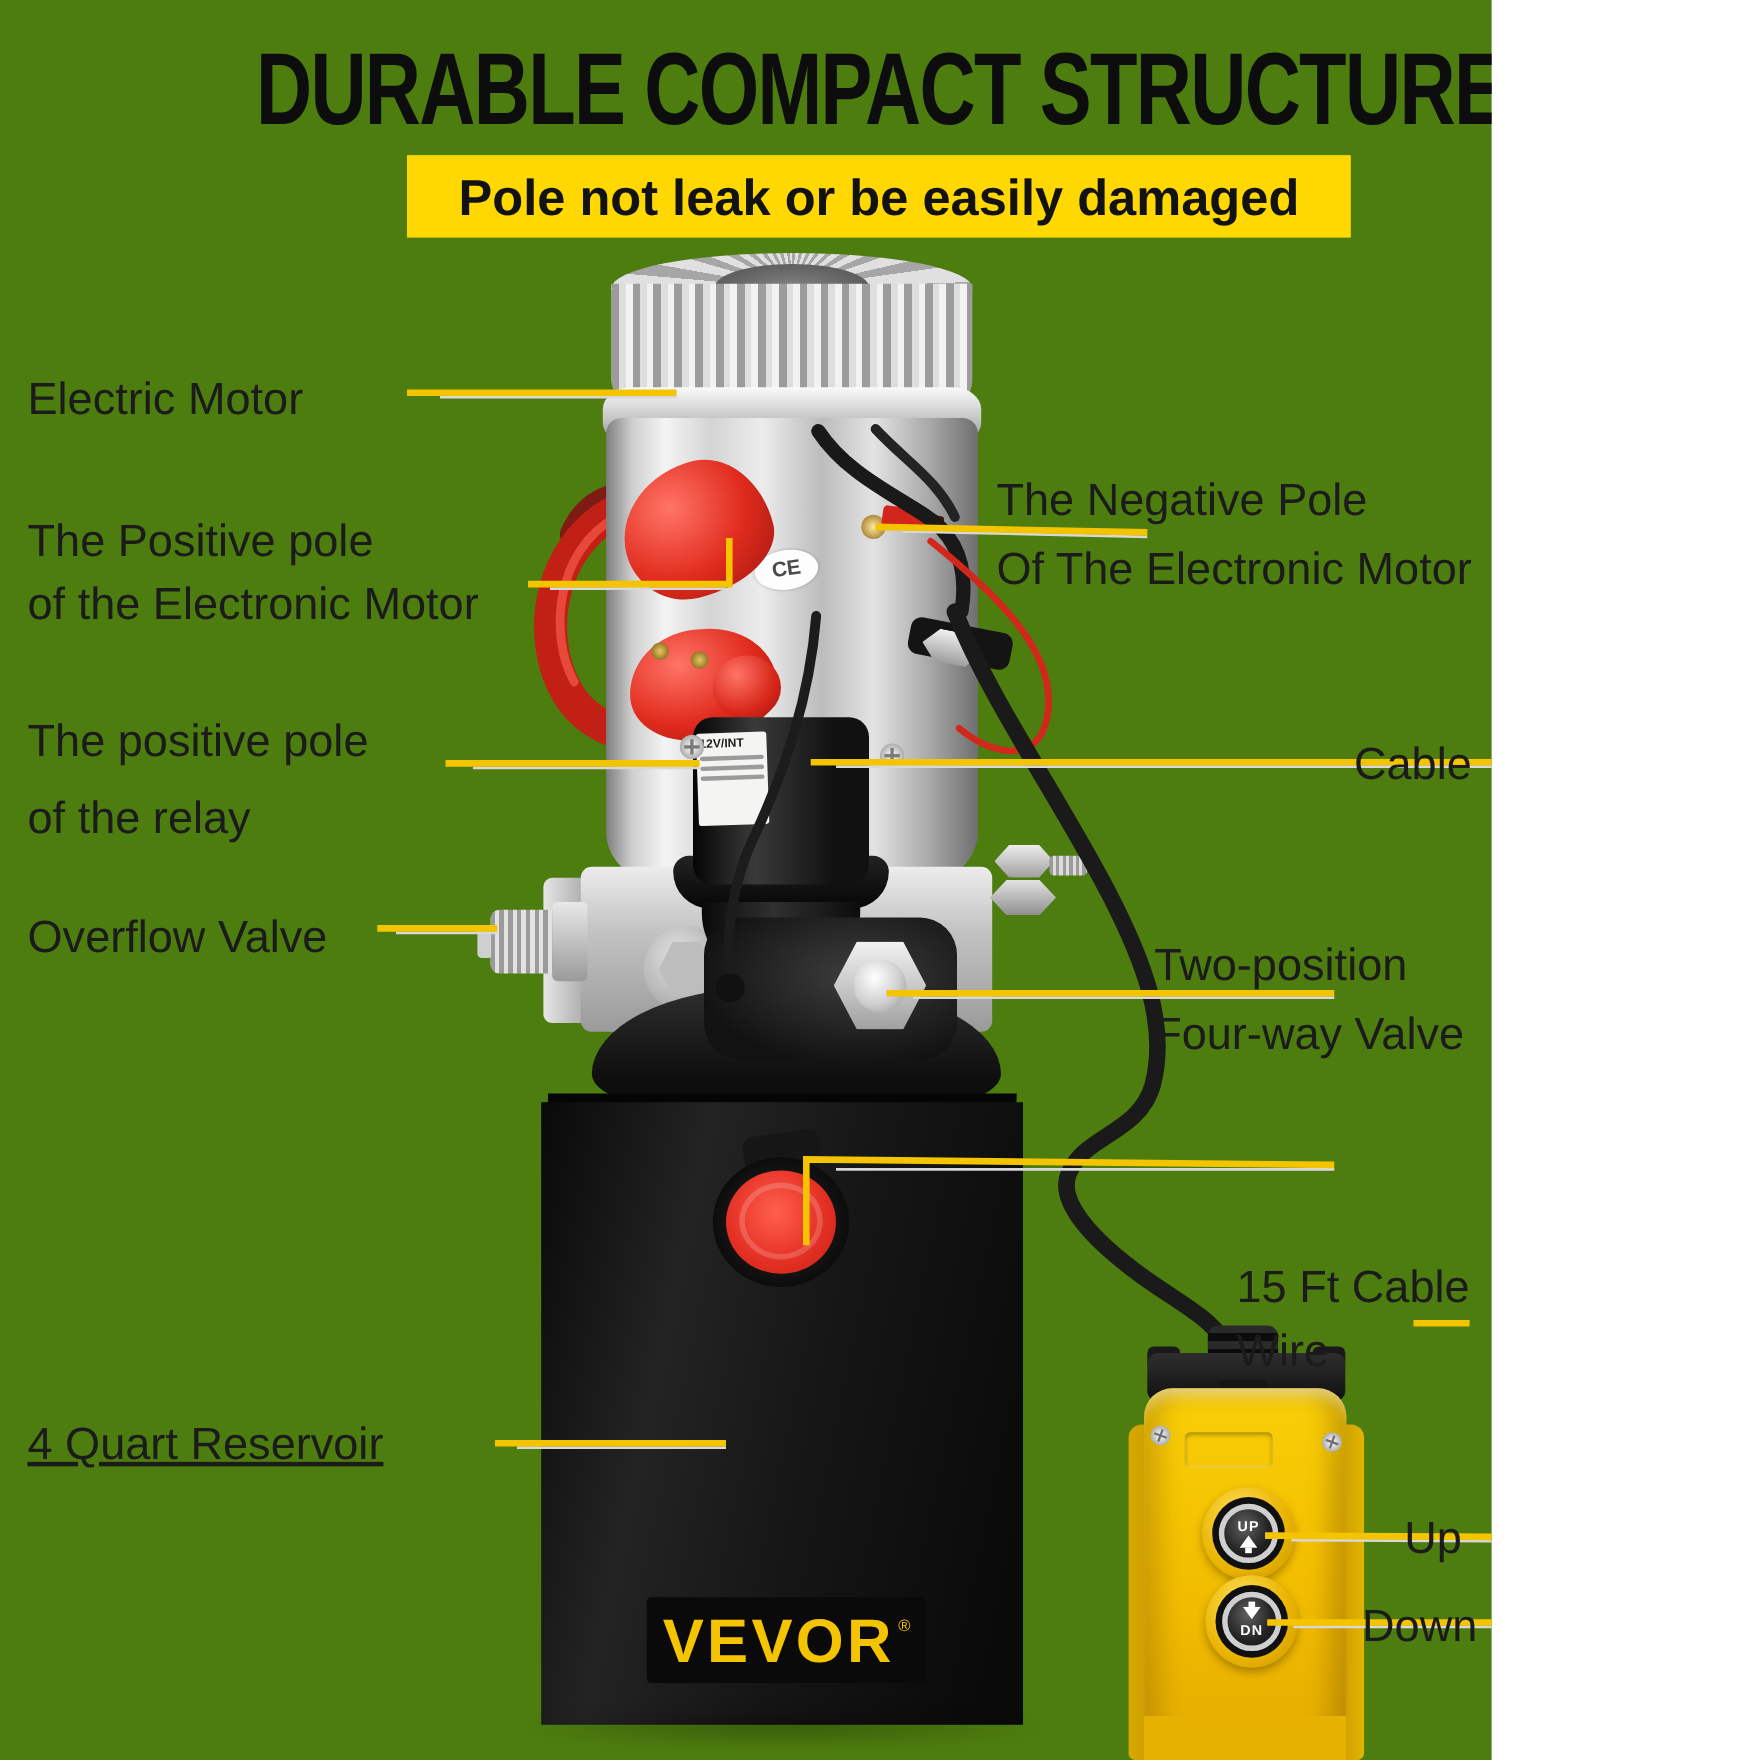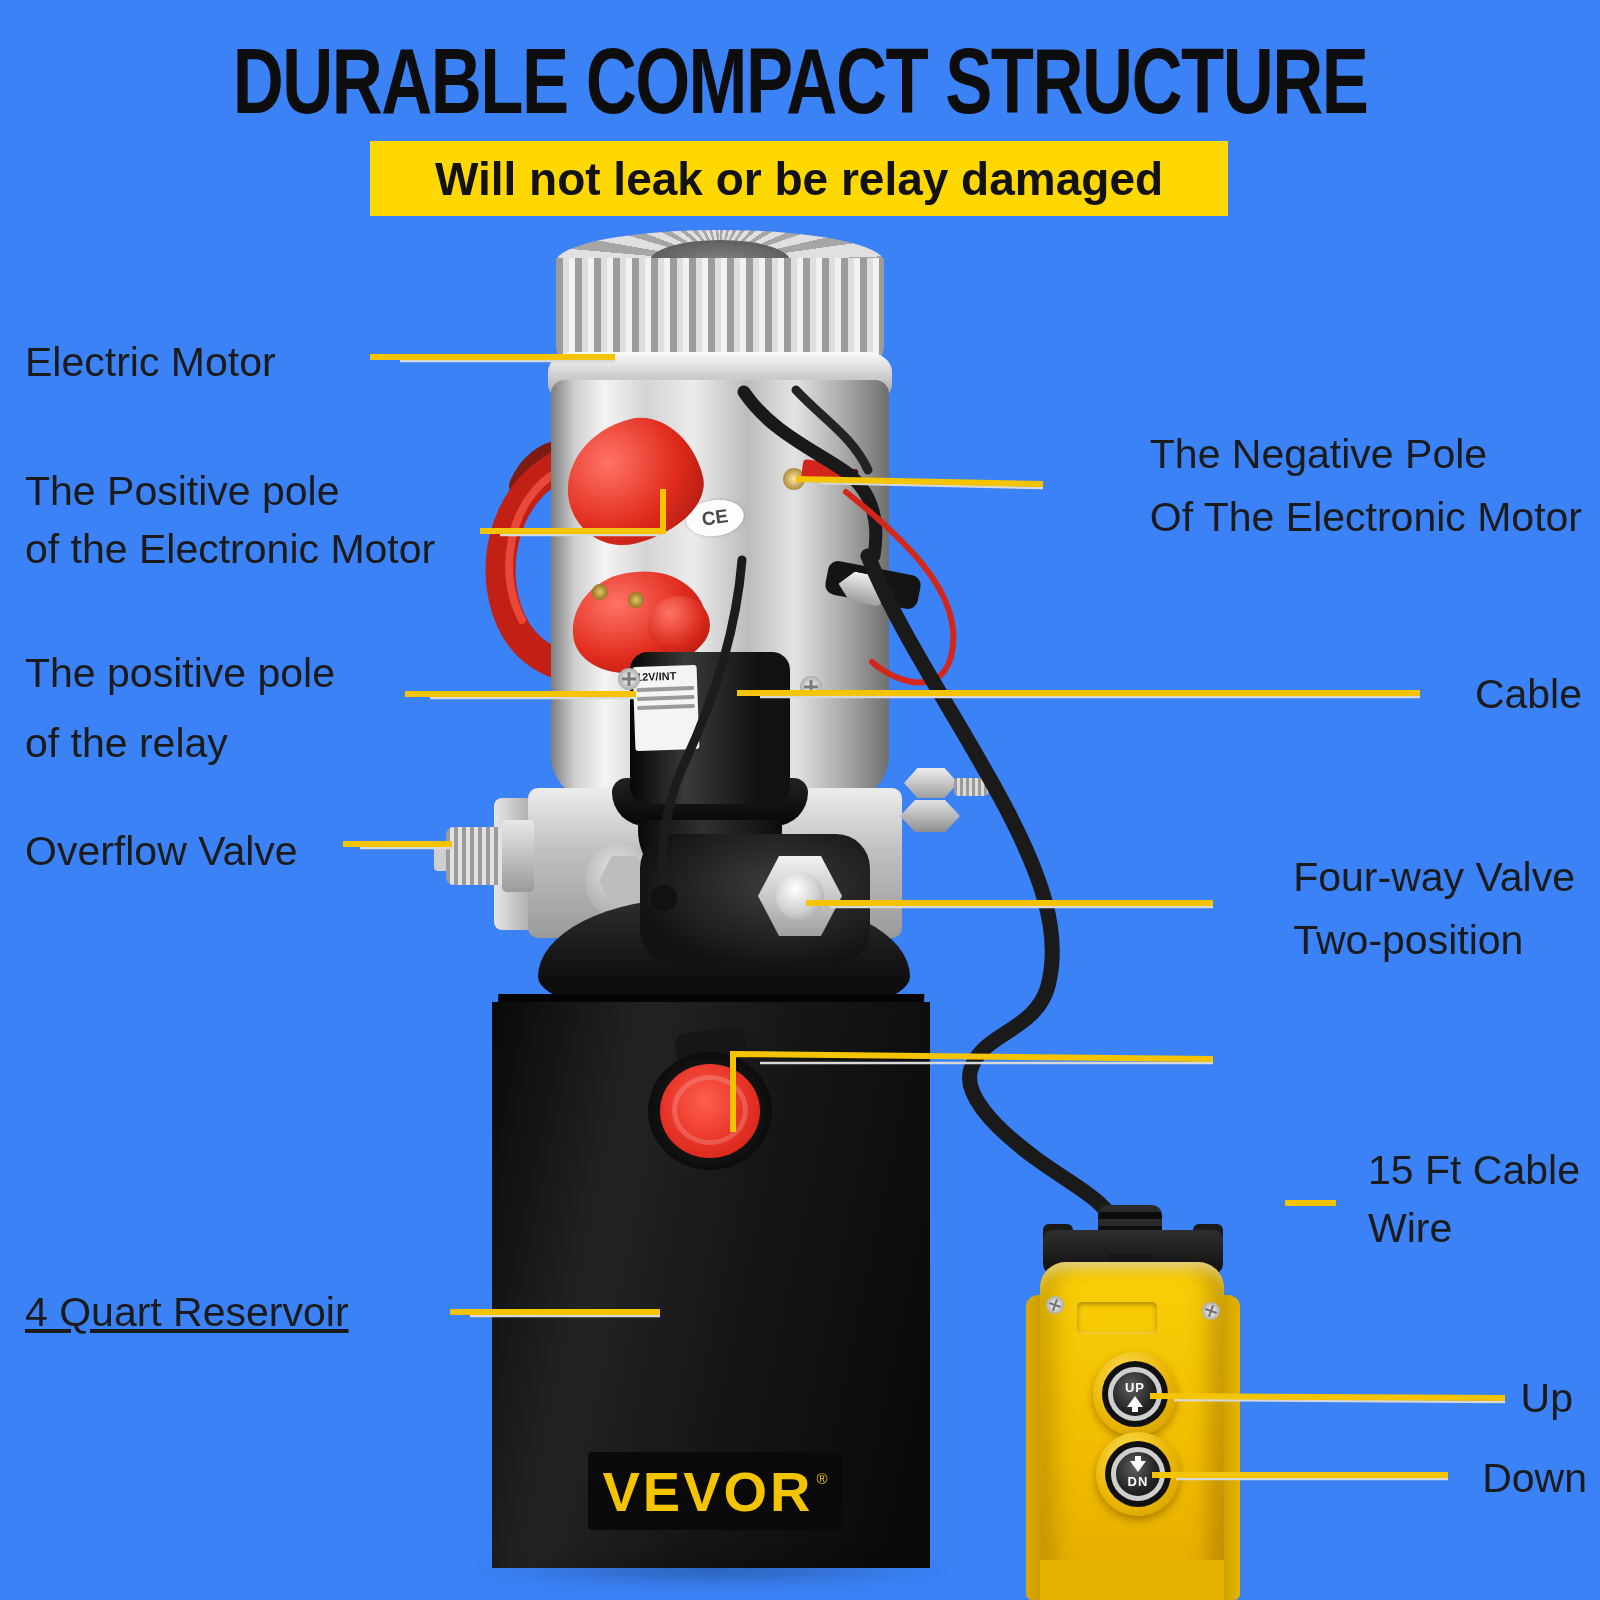--- a/index.html
+++ b/index.html
@@ -1,16 +1,16 @@
 <!DOCTYPE html>
 <html><head>
 <meta charset="utf-8">
 <style>
   html,body{margin:0;padding:0;background:#fff;}
-  #stage{position:relative;width:1600px;height:1600px;background:#3b82f6;overflow:hidden;
+  #stage{position:relative;width:1356px;height:1600px;background:#4d7c0f;overflow:hidden;
          font-family:"Liberation Sans",sans-serif;}
   .abs{position:absolute;}
 
   
   #title{left:0;top:28px;width:1600px;text-align:center;font-size:93px;font-weight:900;
          letter-spacing:-2px;color:#0d0d0d;white-space:nowrap;transform:scaleX(.76);}
   #banner{left:370px;top:141px;width:858px;height:75px;background:#ffd701;
           display:flex;align-items:center;justify-content:center;}
   #banner span{font-size:46px;font-weight:bold;color:#121212;}
 
@@ -167,21 +167,21 @@
 
   svg.layer{position:absolute;left:0;top:0;}
 </style>
 </head>
 <body>
 
 <div id="stage">
 
   <div class="abs" id="title">DURABLE COMPACT STRUCTURE</div>
   <div class="abs" id="banner">
-    <span>Will not leak or be relay damaged</span>
+    <span>Pole not leak or be easily damaged</span>
   </div>
 
   <svg class="layer" width="1600" height="1600">
     <path d="M 570 452 C 545 452 530 468 522 486" stroke="#7e1b12" stroke-width="26" fill="none" stroke-linecap="round"></path>
     <path d="M 566 462 C 498 492 486 580 516 630 C 528 650 546 662 570 668" stroke="#c21f15" stroke-width="30" fill="none" stroke-linecap="round"></path>
     <path d="M 560 470 C 506 500 498 576 522 620" stroke="#e8483a" stroke-width="8" fill="none" stroke-linecap="round"></path>
   </svg>
 
   <div class="abs" id="crown-top"></div>
   <div class="abs" id="crown-disc"></div>
@@ -315,22 +315,22 @@
   </div>
   <div class="abs lbl" style="left:25px;top:812px;margin-top:16px;">Overflow Valve</div>
   <div class="abs lbl" style="left:25px;top:1289px;text-decoration:underline;">4 Quart Reservoir</div>
 
   <div class="abs lbl right" style="right:18px;top:423px;line-height:63px;">
     <div>The Negative Pole</div>
     <div>Of The Electronic Motor</div>
   </div>
   <div class="abs lbl right" style="right:18px;top:671px;">Cable</div>
   <div class="abs lbl right" style="right:25px;top:846px;line-height:63px;">
+    <div>Two-position</div>
     <div>Four-way Valve</div>
-    <div>Two-position</div>
   </div>
   <div class="abs lbl right" style="right:20px;top:1141px;line-height:58px;">
     <div>15 Ft Cable</div>
     <div>Wire</div>
   </div>
   <div class="abs lbl right" style="right:27px;top:1375px;">Up</div>
   <div class="abs lbl right" style="right:13px;top:1455px;">Down</div>
 
 </div>
 

